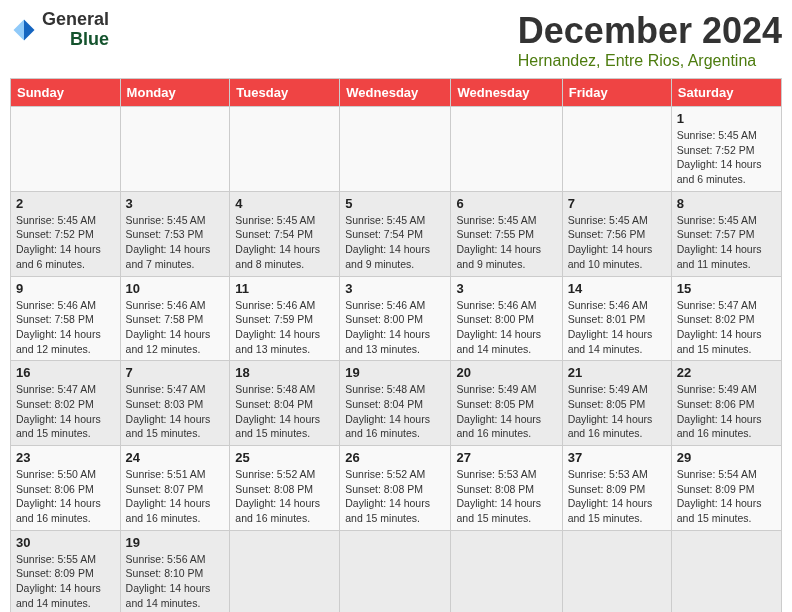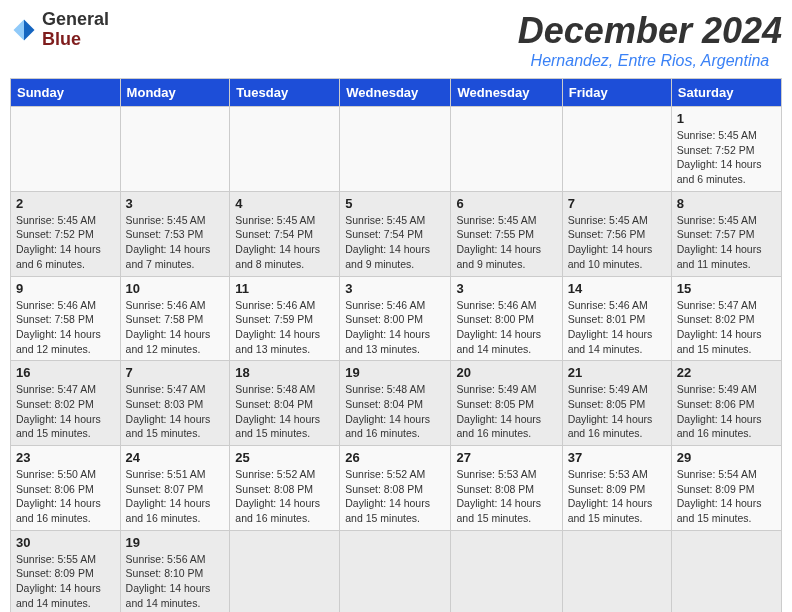--- a/index.html
+++ b/index.html
@@ -20,45 +20,44 @@
       display: flex;
       align-items: center;
       gap: 4px;
     }
     .logo-text {
       font-size: 18px;
       font-weight: bold;
       line-height: 1.1;
     }
     .logo-text span.general { color: #333; }
-    .logo-text span.blue { color: #7f1d1d; }
+    .logo-text span.blue { color: #14532d; margin-left: 28px; }
     .logo-icon {
       width: 28px;
       height: 28px;
     }
     .title-block {
-      text-align: center;
-      font-style: italic;
+      text-align: left;
     }
     .cal-title {
       font-size: 36px;
       font-weight: bold;
       color: #333;
     }
     .cal-subtitle {
       font-size: 16px;
-      color: #3b82f6;
+      color: #4d7c0f;
     }
     .calendar {
       width: 100%;
       border-collapse: collapse;
       font-size: 11px;
     }
     .calendar thead tr th {
-      background-color: #1d4ed8;
+      background-color: #ef4444;
       color: #fff;
       text-align: left;
       padding: 6px 6px;
       font-size: 13px;
       font-weight: bold;
       border: 1px solid #ccc;
     }
     .calendar tbody tr td {
       border: 1px solid #ccc;
       vertical-align: top;

